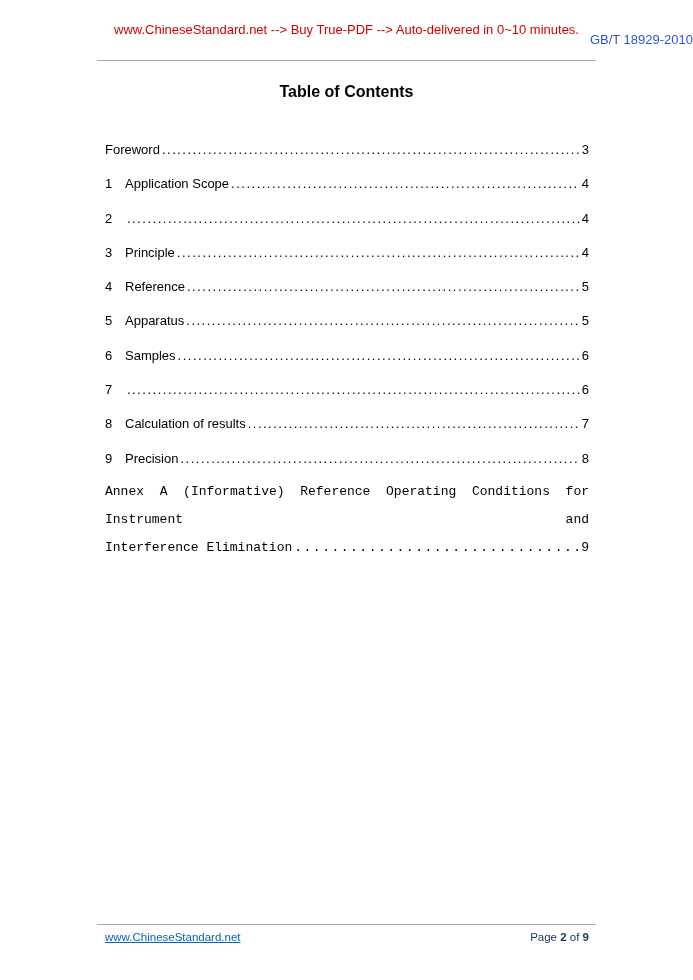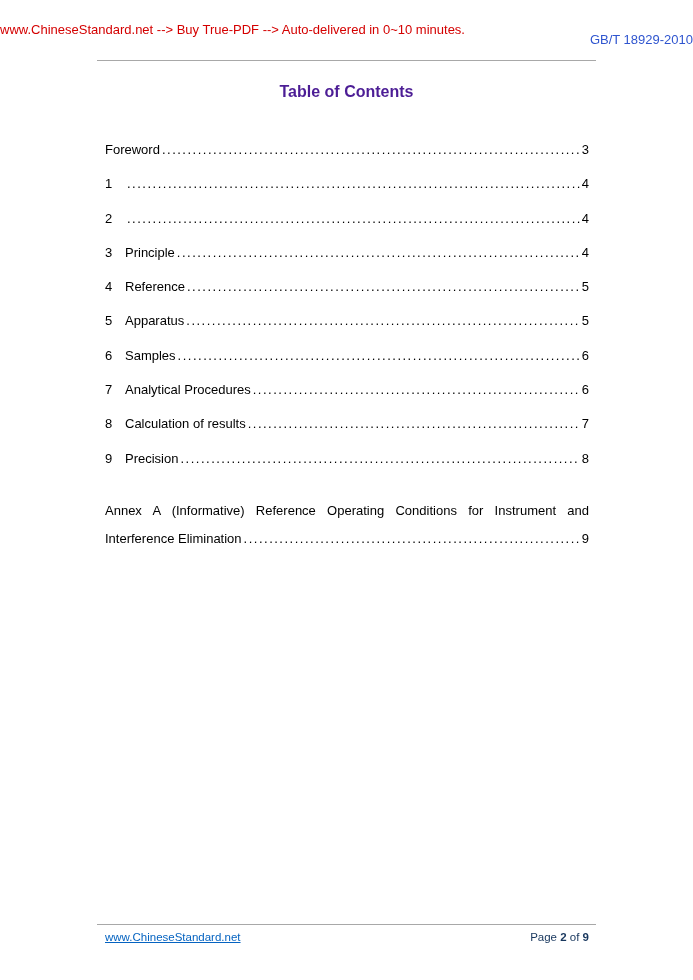--- a/index.html
+++ b/index.html
@@ -16,20 +16,21 @@
     color: #000000;
     overflow: hidden;
   }
 
   
   .promo-line {
     position: absolute;
     top: 22px;
     left: 0;
     width: 100%;
+    text-align: center;
     font-size: 13px;
     color: #d40000;
     z-index: 2;
     white-space: nowrap;
   }
   .std-number {
     position: absolute;
     top: 32px;
     left: 0;
     width: 100%;
@@ -51,21 +52,21 @@
 
   
   .doc-title {
     position: absolute;
     top: 83px;
     left: 0;
     width: 100%;
     text-align: center;
     font-size: 16px;
     font-weight: bold;
-    color: #4c1d95;
+    color: #000000;
   }
 
   
   .toc {
     position: absolute;
     top: 133px;
     left: 105px;
     width: 484px;
     font-size: 13px;
   }
@@ -93,22 +94,23 @@
     content: "........................................................................................................................................................................................................................................................";
     letter-spacing: 1.5px;
   }
   .toc-entry .pagenum {
     flex: 0 0 auto;
     text-align: right;
   }
 
   
   .annex {
-    margin-top: 21px;
+    margin-top: 2px;
     line-height: 28px;
+    font-family: Liberation Mono, monospace;
   }
   .annex-line1 {
     text-align: justify;
     text-align-last: justify;
     white-space: normal;
   }
   .annex-line2 {
     display: flex;
     align-items: flex-start;
     white-space: nowrap;
@@ -152,20 +154,21 @@
   <div class="toc">
 
     <div class="toc-entry">
 
     <span class="title">Foreword</span>
     <span class="leader"></span>
     <span class="pagenum">3</span>
   </div>
       <div class="toc-entry">
     <span class="num">1</span>
+    <span class="title">Application Scope</span>
     <span class="leader"></span>
     <span class="pagenum">4</span>
   </div>
       <div class="toc-entry">
     <span class="num">2</span>
     <span class="leader"></span>
     <span class="pagenum">4</span>
   </div>
       <div class="toc-entry">
     <span class="num">3</span>
@@ -186,21 +189,20 @@
     <span class="pagenum">5</span>
   </div>
       <div class="toc-entry">
     <span class="num">6</span>
     <span class="title">Samples</span>
     <span class="leader"></span>
     <span class="pagenum">6</span>
   </div>
       <div class="toc-entry">
     <span class="num">7</span>
-    <span class="title">Analytical Procedures</span>
     <span class="leader"></span>
     <span class="pagenum">6</span>
   </div>
       <div class="toc-entry">
     <span class="num">8</span>
     <span class="title">Calculation of results</span>
     <span class="leader"></span>
     <span class="pagenum">7</span>
   </div>
       <div class="toc-entry">

